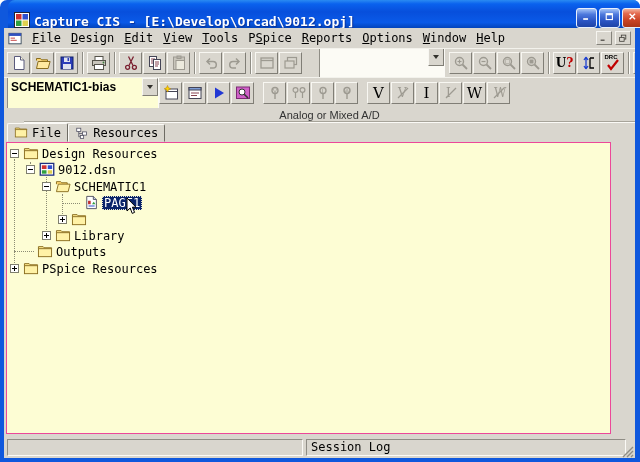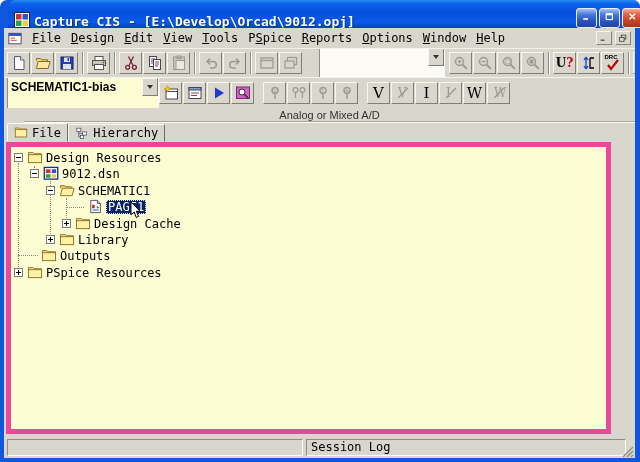--- a/index.html
+++ b/index.html
@@ -39,21 +39,21 @@
   #profile-combo{width:152px;background:#fdfdd4;}
   .biasletter{font:15px/1 "DejaVu Serif",serif;color:#000;}
   
   #infobar{position:absolute;left:0;right:0;top:80px;height:15px;text-align:center;
     font:11px/14px "Liberation Sans",sans-serif;color:#333;border-bottom:1px solid #fbfaf6;box-shadow:0 -1px 0 #a7a49a inset;margin-left:20px;}
   
   #tabstrip{position:absolute;left:0;right:0;top:95px;height:19px;}
   .tab{position:absolute;top:1px;height:18px;background:#d9d6ce;border:1px solid;border-color:#fbfaf6 #6e6c64 #d9d6ce #fbfaf6;border-radius:2px 2px 0 0;display:flex;align-items:center;padding:0 6px;gap:4px;font:12px/16px "DejaVu Sans Mono",monospace;}
   .tab.active{top:0;height:19px;z-index:2;}
   
-  #treepanel{position:absolute;left:2px;top:114px;right:24px;bottom:24px;background:#fdfdd4;border:5px solid #ec4899;overflow:hidden;}
+  #treepanel{position:absolute;left:2px;top:114px;right:24px;bottom:24px;background:#fdfdd4;border:1px solid #ec4899;overflow:hidden;}
   .vline{position:absolute;width:1px;border-left:1px dotted #8c8c74;}
   .hline{position:absolute;height:1px;border-top:1px dotted #8c8c74;}
   .tree-row{position:absolute;left:0;right:0;height:16px;}
   .exp{position:absolute;width:9px;height:9px;top:3px;background:#fff;border:1px solid #7e7e6e;}
   .exp .h{position:absolute;left:1px;top:3px;width:5px;height:1px;background:#000;}
   .exp .v{position:absolute;left:3px;top:1px;width:1px;height:5px;background:#000;}
   .ticon{position:absolute;top:0px;width:16px;height:15px;}
   .tlabel{position:absolute;top:1px;font:12px/14px "DejaVu Sans Mono",monospace;color:#000;white-space:nowrap;padding:0 2px;}
   .tlabel.sel{background:#0a246a;color:#fff;outline:1px dotted #e8e8d0;outline-offset:-1px;}
   #cursor{position:absolute;left:119px;top:54px;width:13px;height:18px;z-index:5;}
@@ -432,21 +432,21 @@
         </div>
         <div class="tab" style="left: 64.2px;">
           <span style="display:flex">
             <svg width="14" height="13" viewBox="0 0 16 16" xmlns="http://www.w3.org/2000/svg">
               <rect x="1.5" y="1.5" width="5" height="4" fill="#fff" stroke="#556"></rect>
               <rect x="8.5" y="6" width="5" height="4" fill="#fff" stroke="#556"></rect>
               <path d="M4 5.5V8h4.5M4 8v4h2" stroke="#556" fill="none"></path>
               <rect x="6" y="10.5" width="4" height="3.5" fill="#fff" stroke="#556"></rect>
             </svg>
           </span>
-          <span>Hierarchy</span>
+          <span>Resources</span>
         </div>
       </div>
 
     <div id="treepanel">
       <div class="vline" style="left:7px;top:16px;height:110px;"></div>
       <div class="vline" style="left:23px;top:19px;height:12px;"></div>
       <div class="vline" style="left:39px;top:34px;height:59px;"></div>
       <div class="vline" style="left:55px;top:51px;height:26px;"></div>
       <div class="hline" style="left:55px;top:60px;width:18px;"></div>
       <div class="hline" style="left:7px;top:108px;width:20px;"></div>
@@ -496,21 +496,20 @@
           </div>
           <div class="tree-row" style="top: 68.6px;">
             <span class="exp" style="left:51px">
               <span class="h"></span>
               <span class="v"></span>
             </span>
             <span class="ticon" style="left:64px"><svg width="16" height="15" viewBox="0 0 16 16" xmlns="http://www.w3.org/2000/svg">
                 <path d="M1 5v-2.2h5l1 1.2h8V5" fill="#ffe98c" stroke="#8a6d1f"></path>
                 <rect x="1" y="5" width="14" height="8.5" fill="#fff2a6" stroke="#8a6d1f"></rect>
               </svg></span>
-            <span class="tlabel" style="left:81px">Design Cache</span>
           </div>
           <div class="tree-row" style="top: 85px;">
             <span class="exp" style="left:35px">
               <span class="h"></span>
               <span class="v"></span>
             </span>
             <span class="ticon" style="left:48px"><svg width="16" height="15" viewBox="0 0 16 16" xmlns="http://www.w3.org/2000/svg">
                 <path d="M1 5v-2.2h5l1 1.2h8V5" fill="#ffe98c" stroke="#8a6d1f"></path>
                 <rect x="1" y="5" width="14" height="8.5" fill="#fff2a6" stroke="#8a6d1f"></rect>
               </svg></span>

